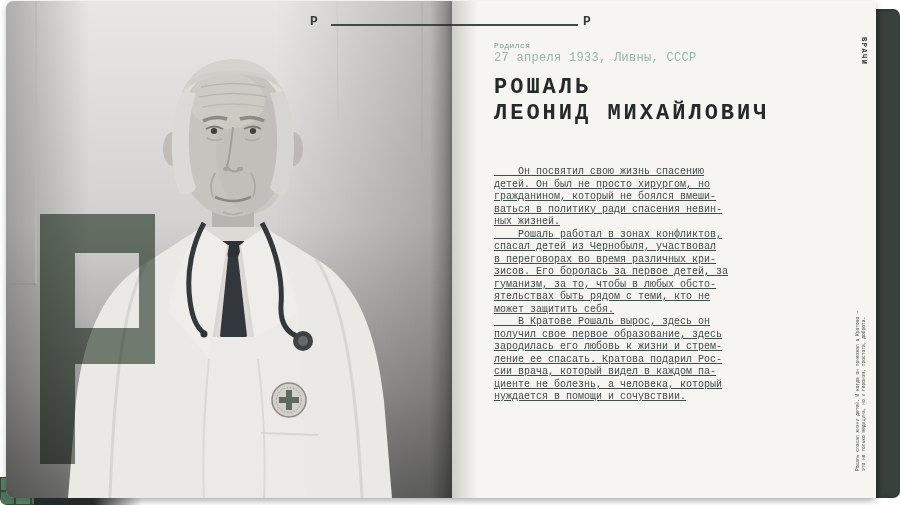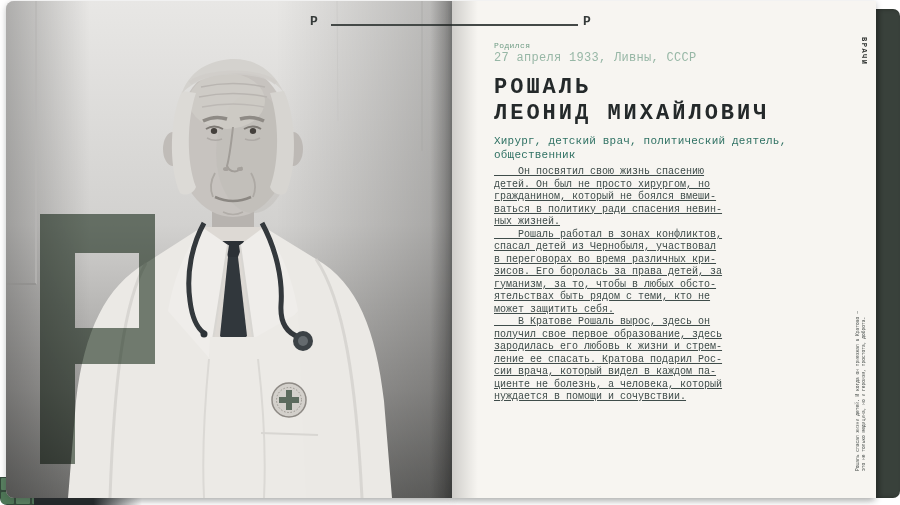--- a/index.html
+++ b/index.html
@@ -168,33 +168,31 @@
     <div class="fold-right"></div>
 
     <div class="rule r"></div>
     <div class="hdr-letter r mono">Р</div>
 
     <div class="born-label">Родился</div>
     <div class="born-value">27 апреля 1933, Ливны, СССР</div>
 
     <h1 class="title mono" style="margin:0">РОШАЛЬ
 ЛЕОНИД МИХАЙЛОВИЧ</h1>
-    <div class="subtitle">Хирург, детский врач, политический деятель,
-общественник</div>
 
     <div class="bodytext">
       <div class="para">    Он посвятил свою жизнь спасению
 детей. Он был не просто хирургом, но
 гражданином, который не боялся вмеши-
 ваться в политику ради спасения невин-
 ных жизней.</div>
       <div class="para">    Рошаль работал в зонах конфликтов,
 спасал детей из Чернобыля, участвовал
 в переговорах во время различных кри-
-зисов. Его боролась за права детей, за
+зисов. Его боролась за первое детей, за
 гуманизм, за то, чтобы в любых обсто-
 ятельствах быть рядом с теми, кто не
 может защитить себя.</div>
       <div class="para">    В Кратове Рошаль вырос, здесь он
 получил свое первое образование, здесь
 зародилась его любовь к жизни и стрем-
 ление ее спасать. Кратова подарил Рос-
 сии врача, который видел в каждом па-
 циенте не болезнь, а человека, который
 нуждается в помощи и сочувствии.</div>

